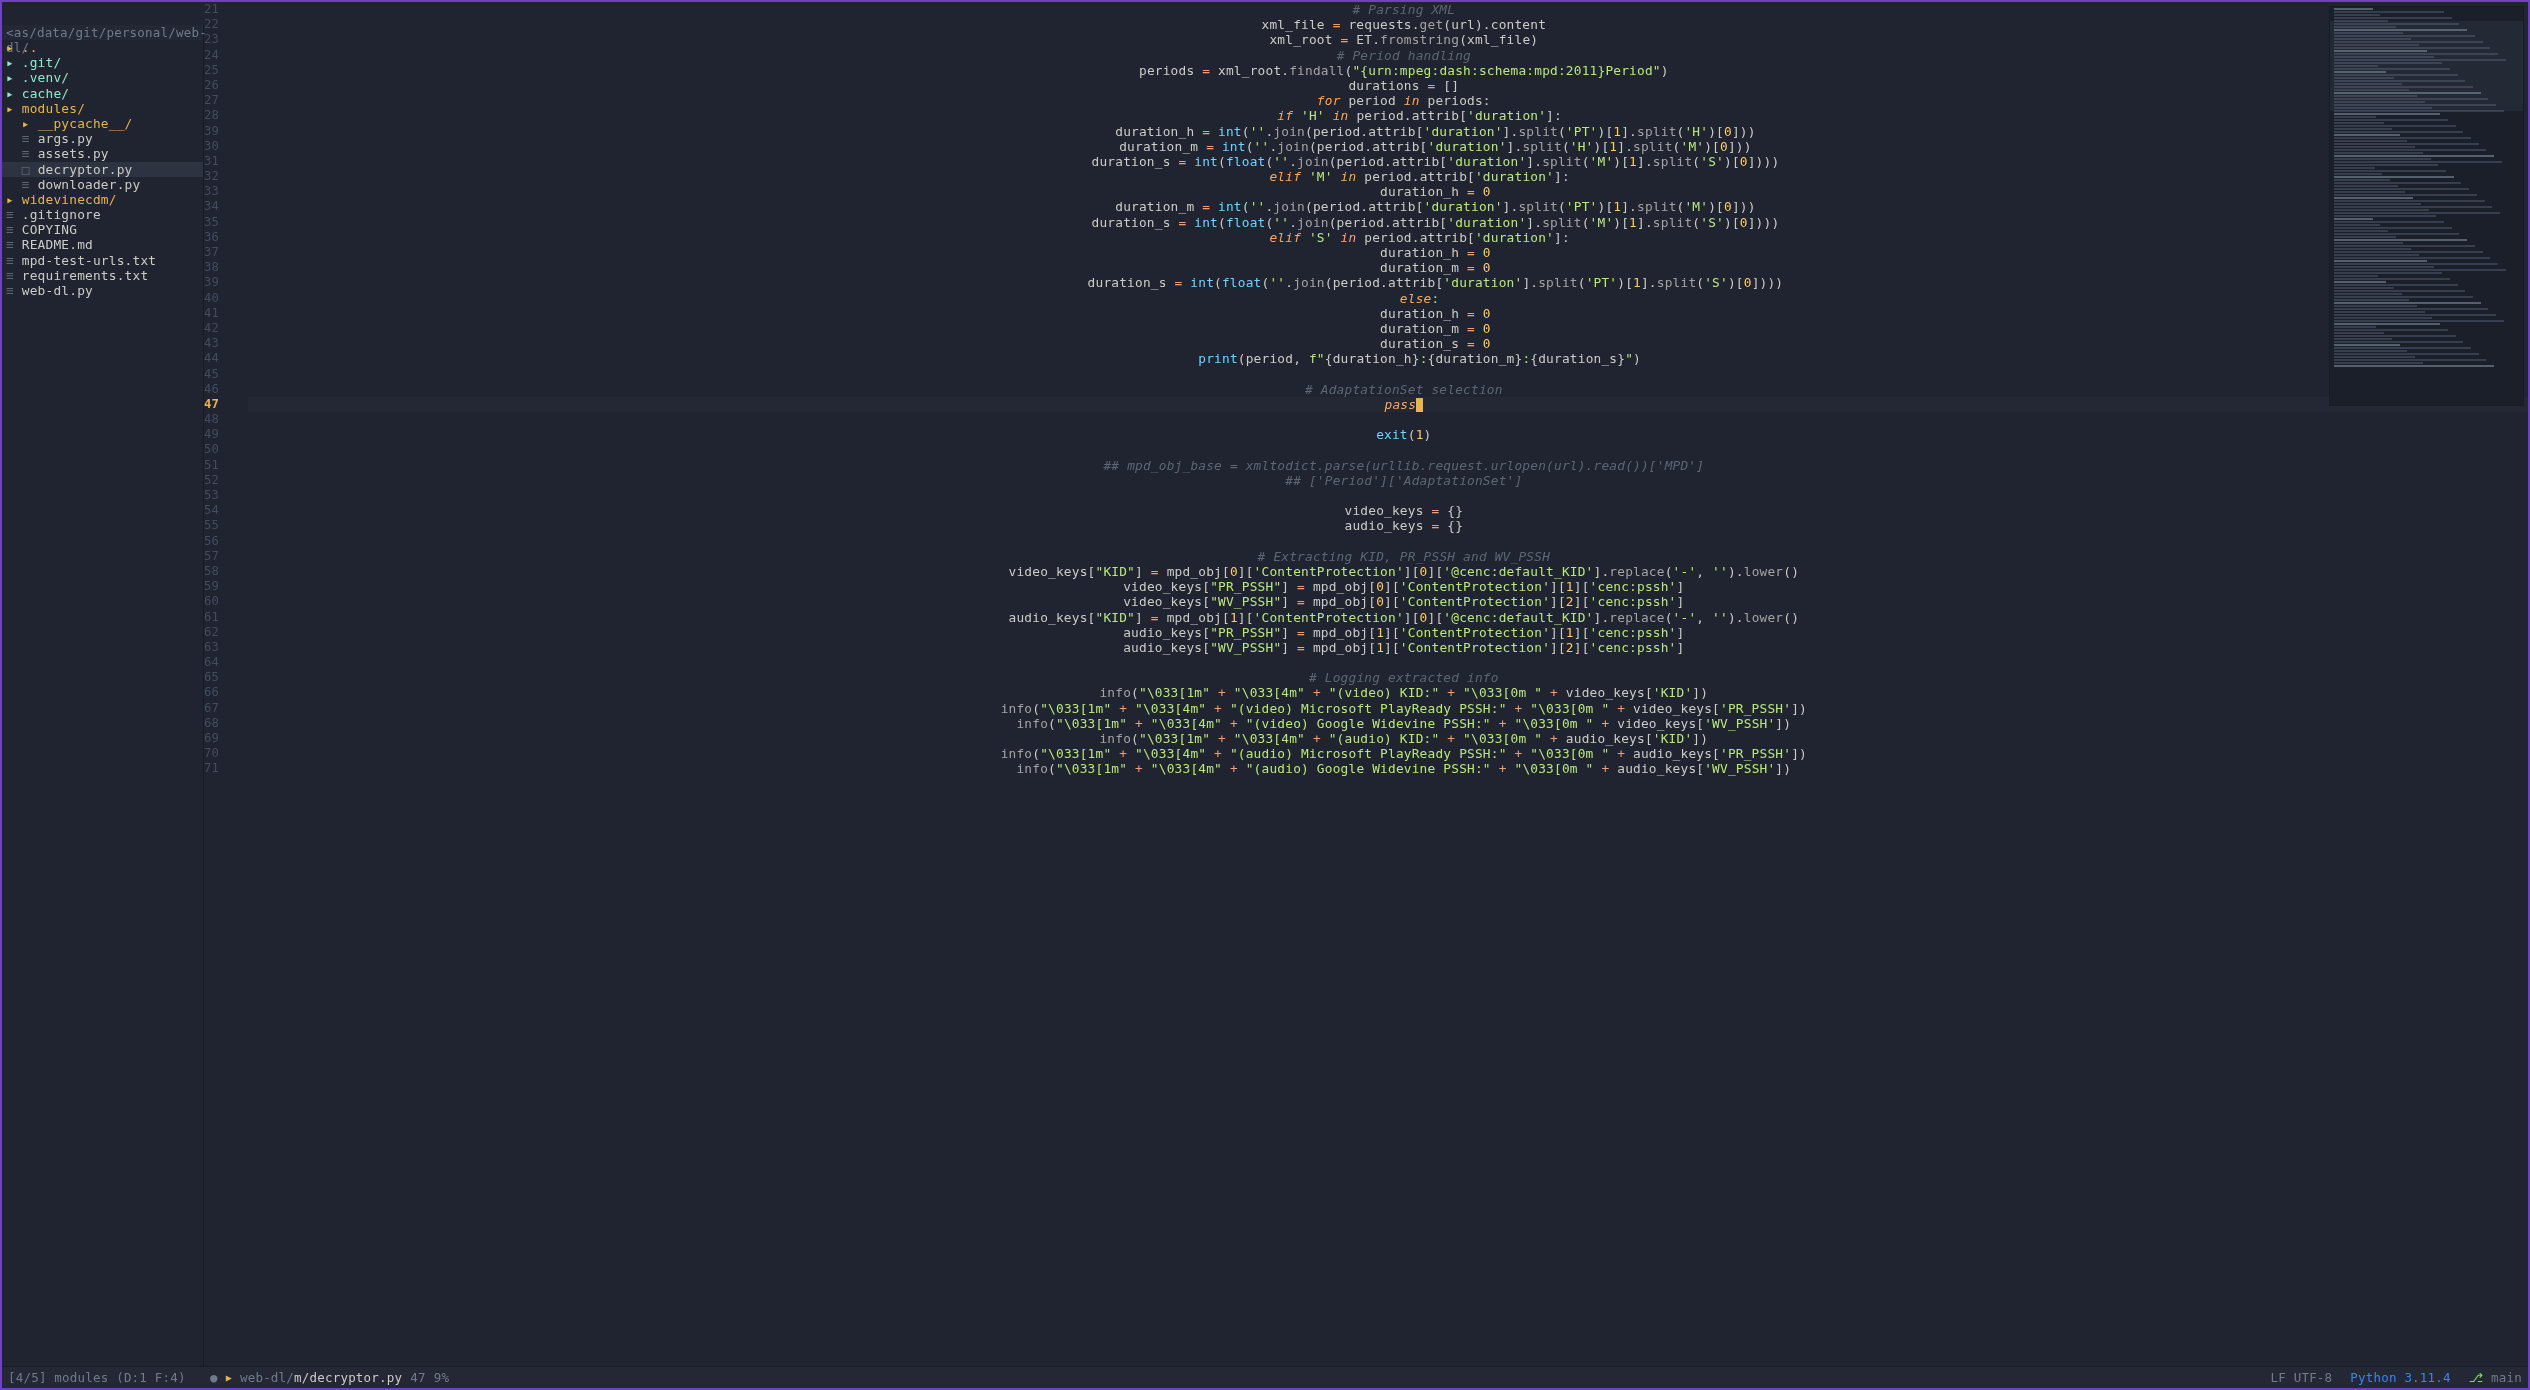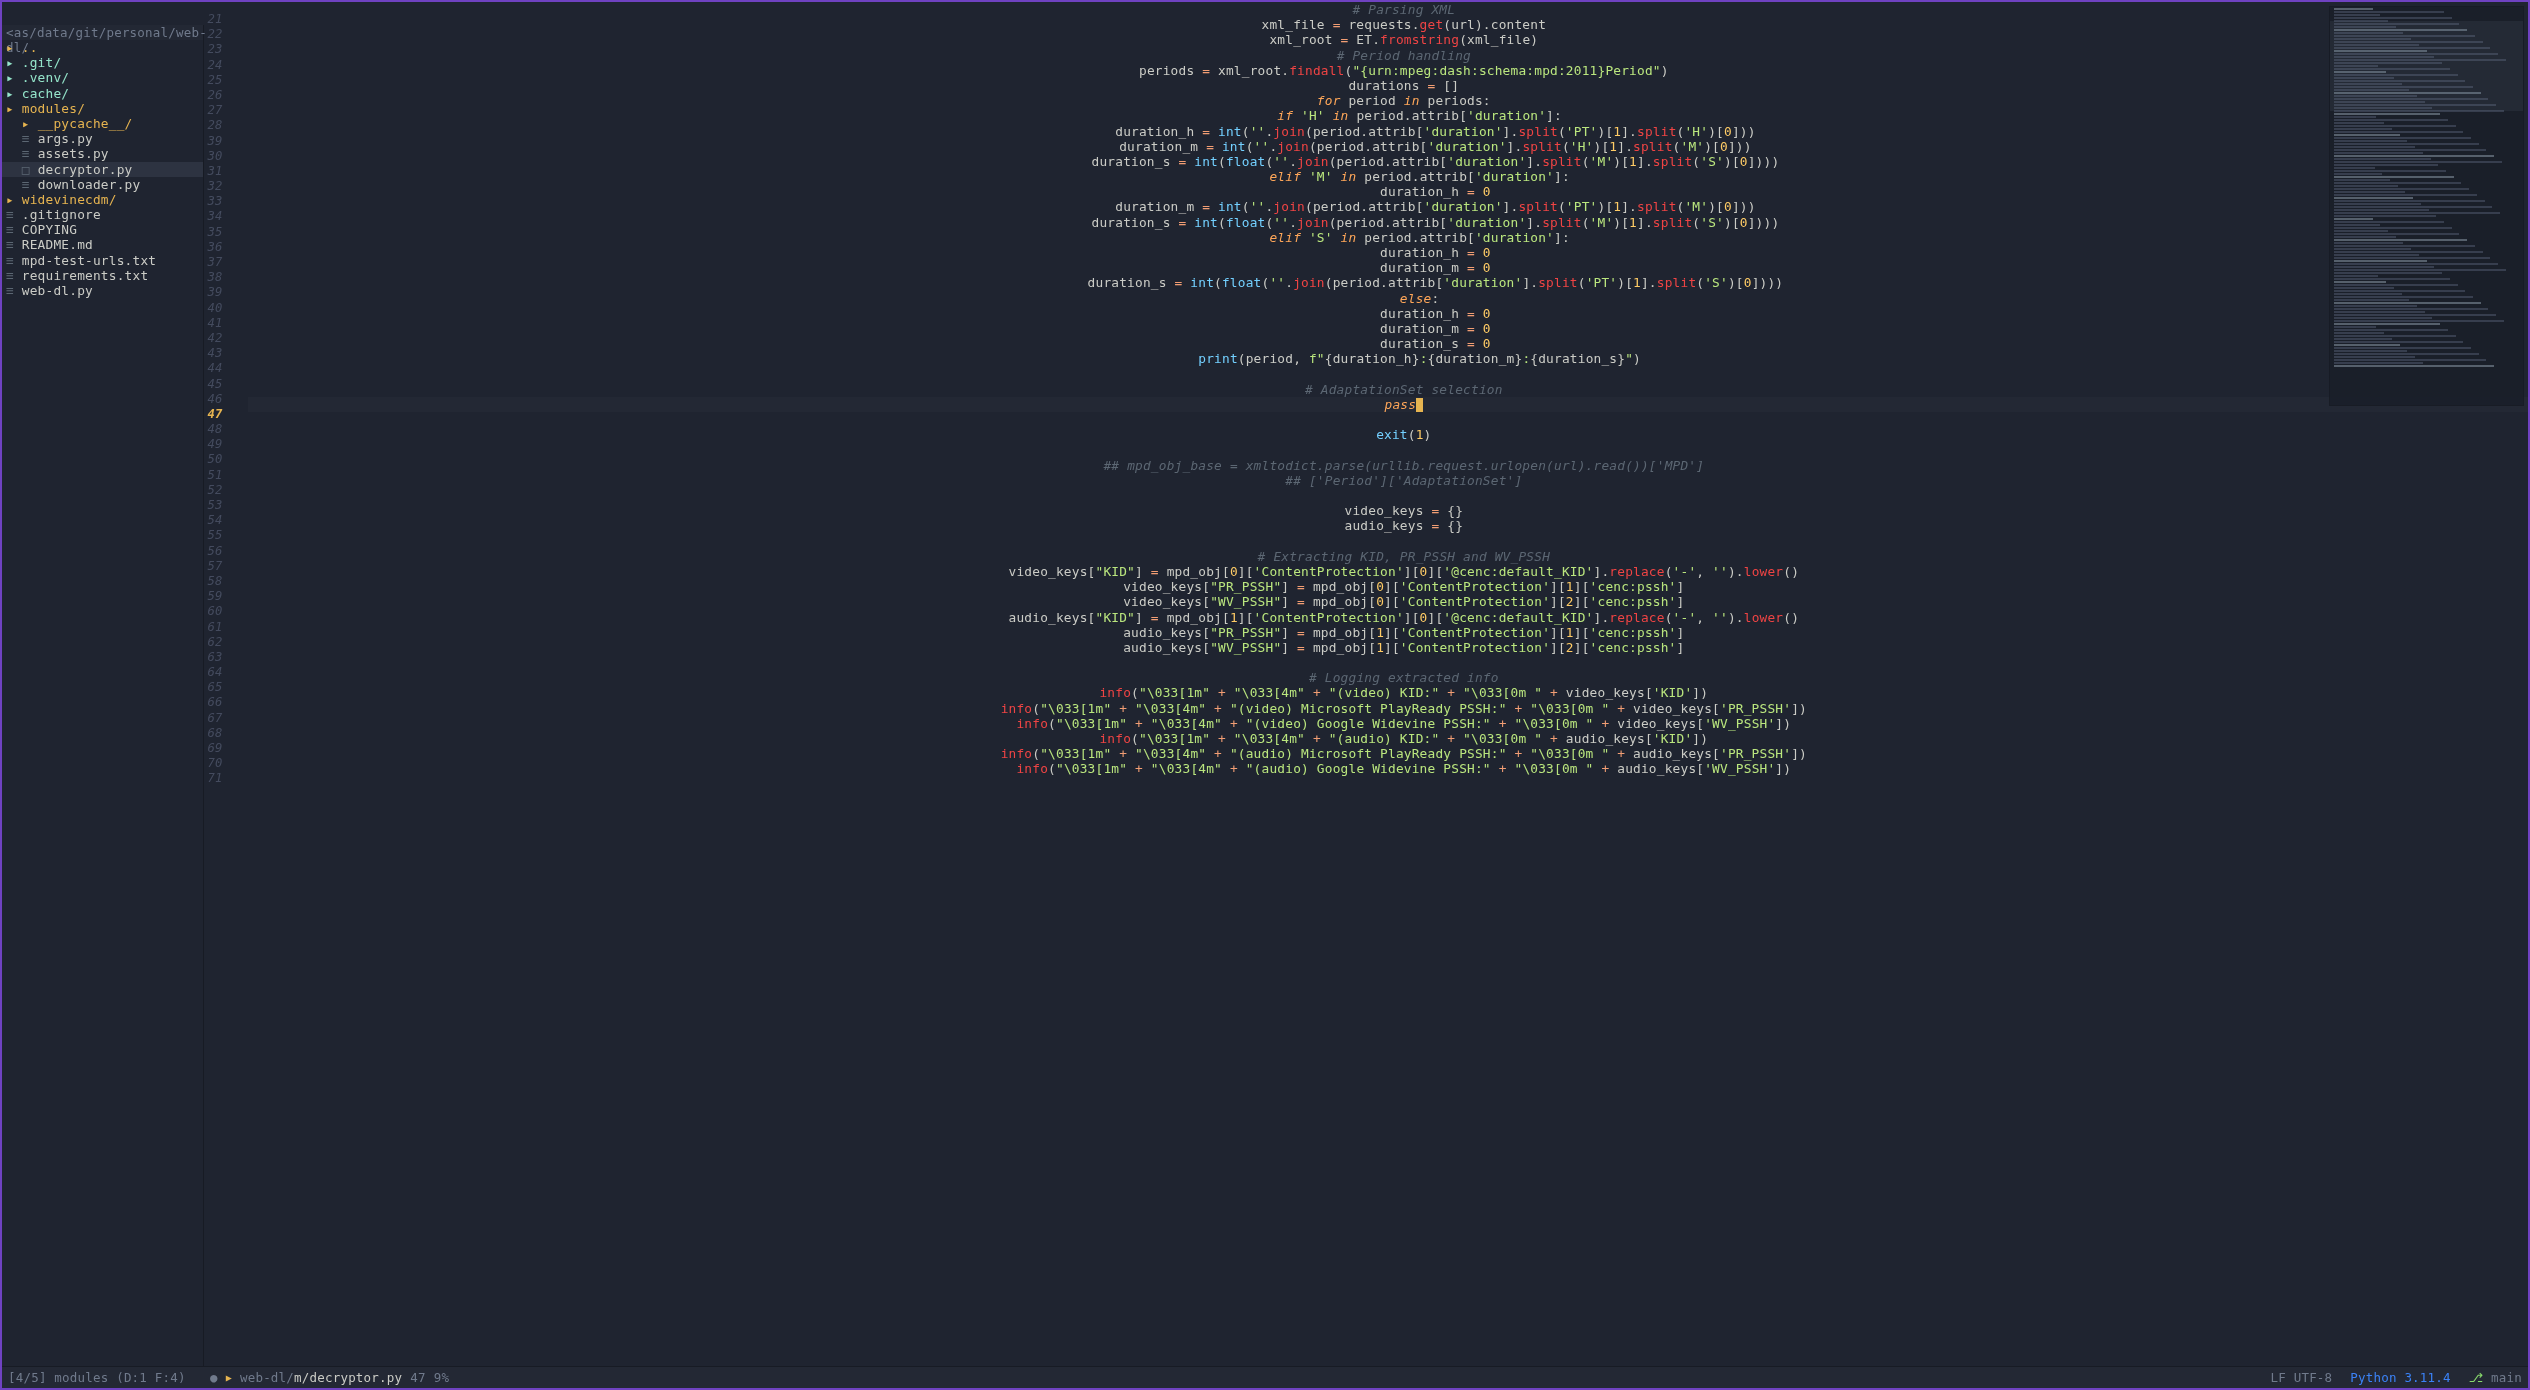--- a/index.html
+++ b/index.html
@@ -45,25 +45,24 @@
 }
 .tree-item.sel { background: #2d3341; }
 .ic-folder { color: #e6b450; }
 .ic-folderg { color: #95e6cb; }
 .ic-file { color: #5c6773; }
 .name { color: #cbccc6; }
 .name-folder { color: #e6b450; }
 .name-folderg { color: #95e6cb; }
 .gutter {
   width: 28px;
-  text-align: center;
+  text-align: left;
   color: #444b5e;
   flex-shrink: 0;
-  padding-top: 10px;
-  font-style: italic;
+  padding-top: 0;
   padding-right: 6px;
 }
 .gutter .ln { height: 15.2px; line-height: 15.2px; font-size: 12.2px;}
 .gutter .ln.cur { color: #e6b450; font-weight: bold;}
 .editor {
   flex: 1;
   position: relative;
   overflow: hidden;
   text-align: center;
 }
@@ -81,21 +80,21 @@
   display: inline-block;
   width: 7px;
   height: 14px;
   background: #e6b450;
   vertical-align: text-bottom;
 }
 
 .c-cmt { color: #5c6773; font-style: italic; }
 .c-kw { color: #ffa759; font-style: italic;}
 .c-str { color: #bae67e; }
-.c-fn { color: #ef4444; }
+.c-fn { color: #a3a3a3; }
 .c-num { color: #ffcc66; }
 .c-op { color: #f29e74; }
 .c-builtin { color: #73d0ff; }
 .minimap {
   position: absolute;
   right: 4px;
   top: 4px;
   width: 195px;
   height: 400px;
   background: #1a1f29;

